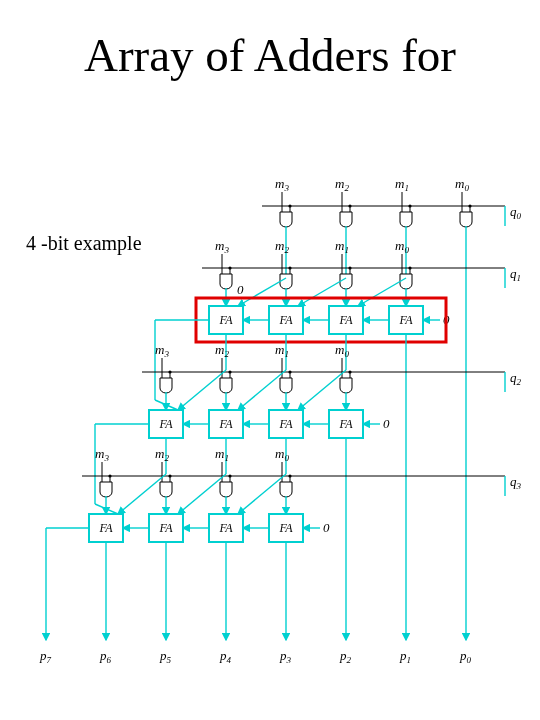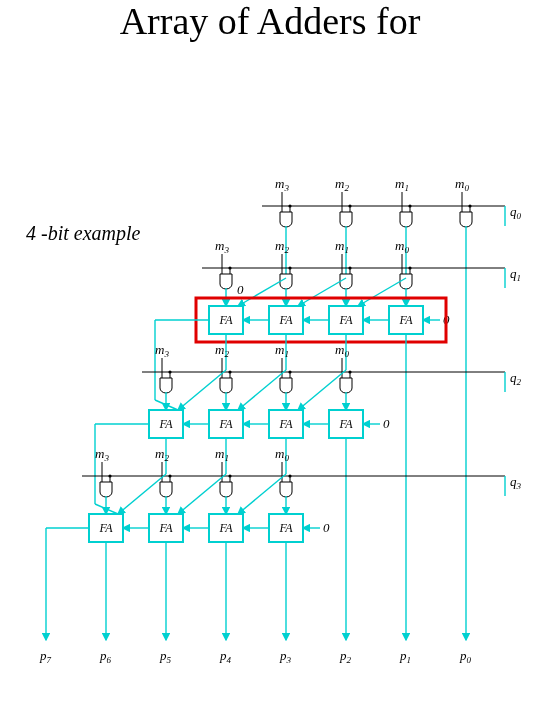--- a/index.html
+++ b/index.html
@@ -6,30 +6,30 @@
     margin: 0;
     padding: 0;
     width: 540px;
     height: 720px;
     background: #fff;
     font-family: "Times New Roman", serif;
     position: relative;
   }
   .title {
     text-align: center;
-    font-size: 38px;
+    font-size: 47px;
     line-height: 1.15;
+    padding-top: 28px;
     font-weight: 400;
   }
   .subtitle {
     position: absolute;
-    top: 222px;
+    top: 232px;
     left: 26px;
     font-size: 20px;
-    font-style: italic;
   }
   svg {
     position: absolute;
     top: 170px;
     left: 0;
   }
   .wire { stroke: #00d0d0; stroke-width: 1.4; fill: none; }
   .thinblack { stroke: #000; stroke-width: 1; fill: none; }
   .fa-box { fill: #fff; stroke: #00d0d0; stroke-width: 2; }
   .fa-text { font: italic 12px "Times New Roman"; fill: #000; text-anchor: middle; }

